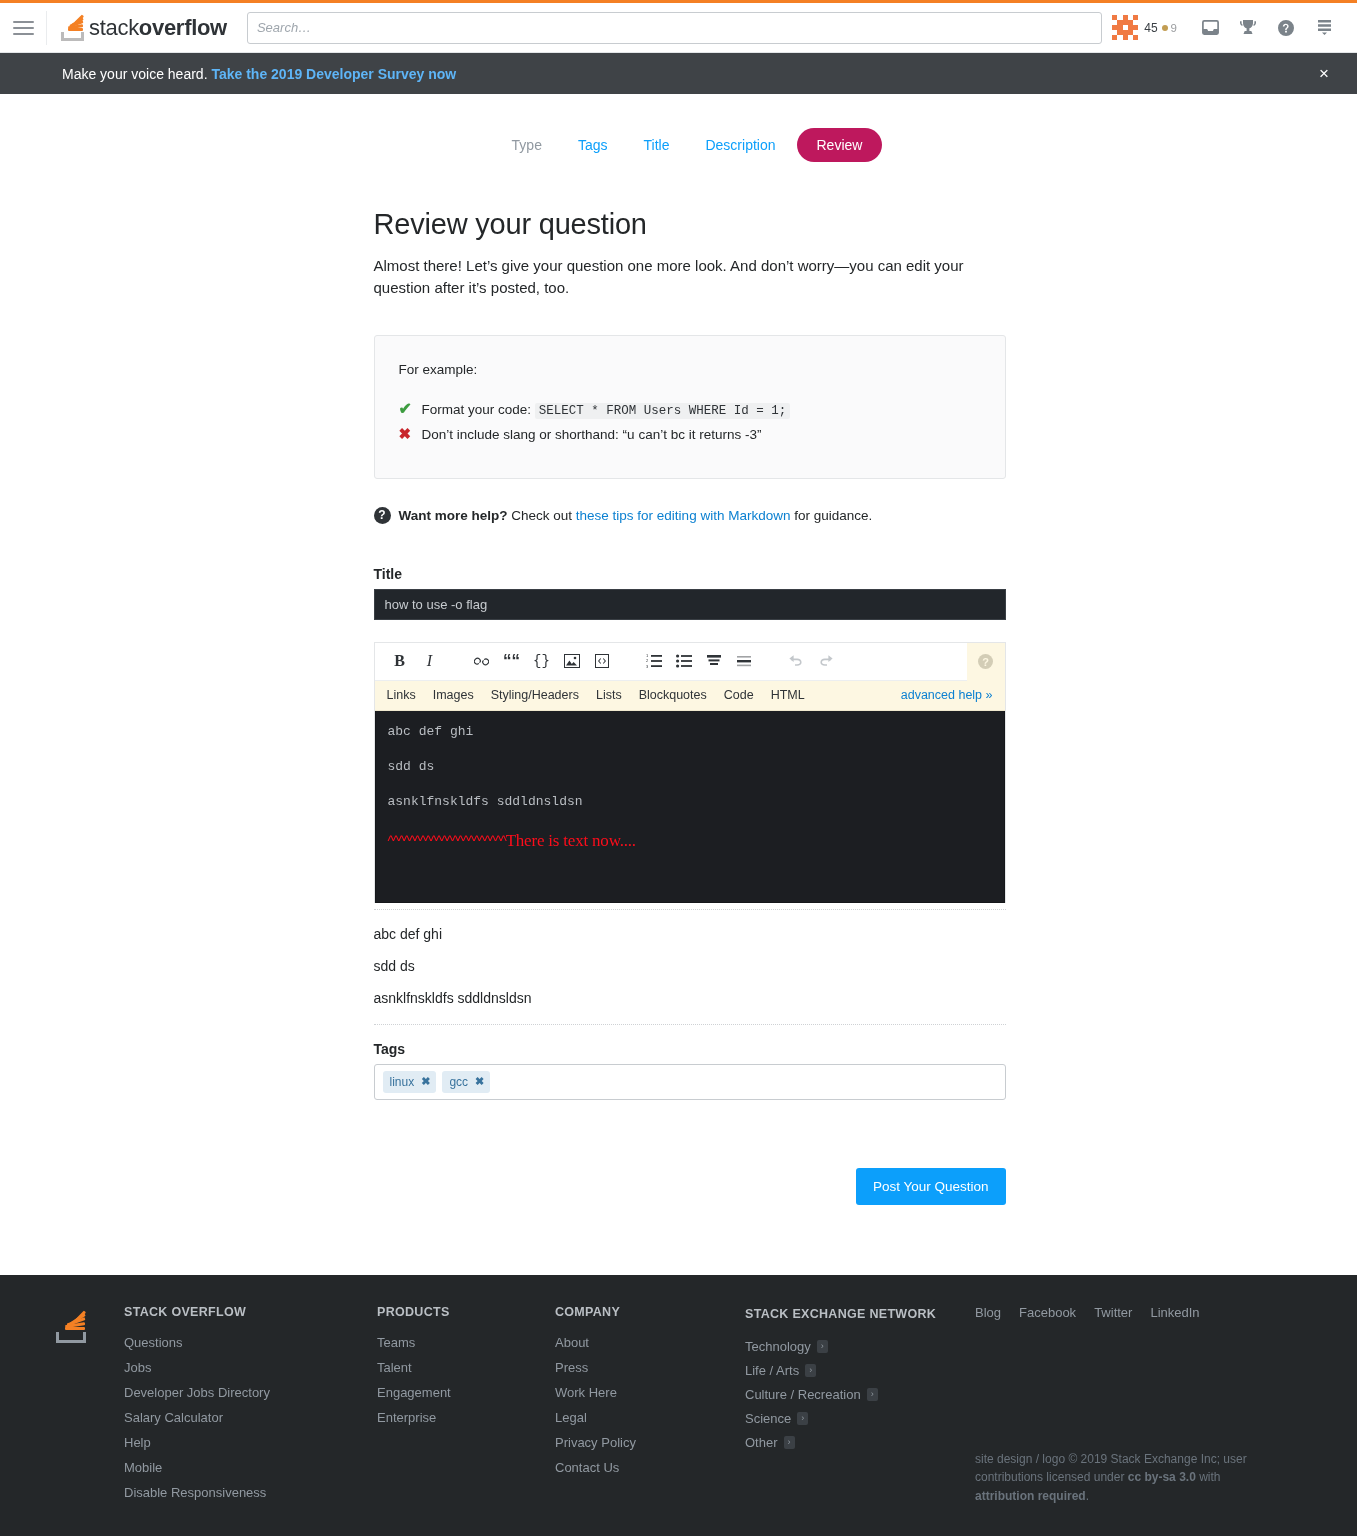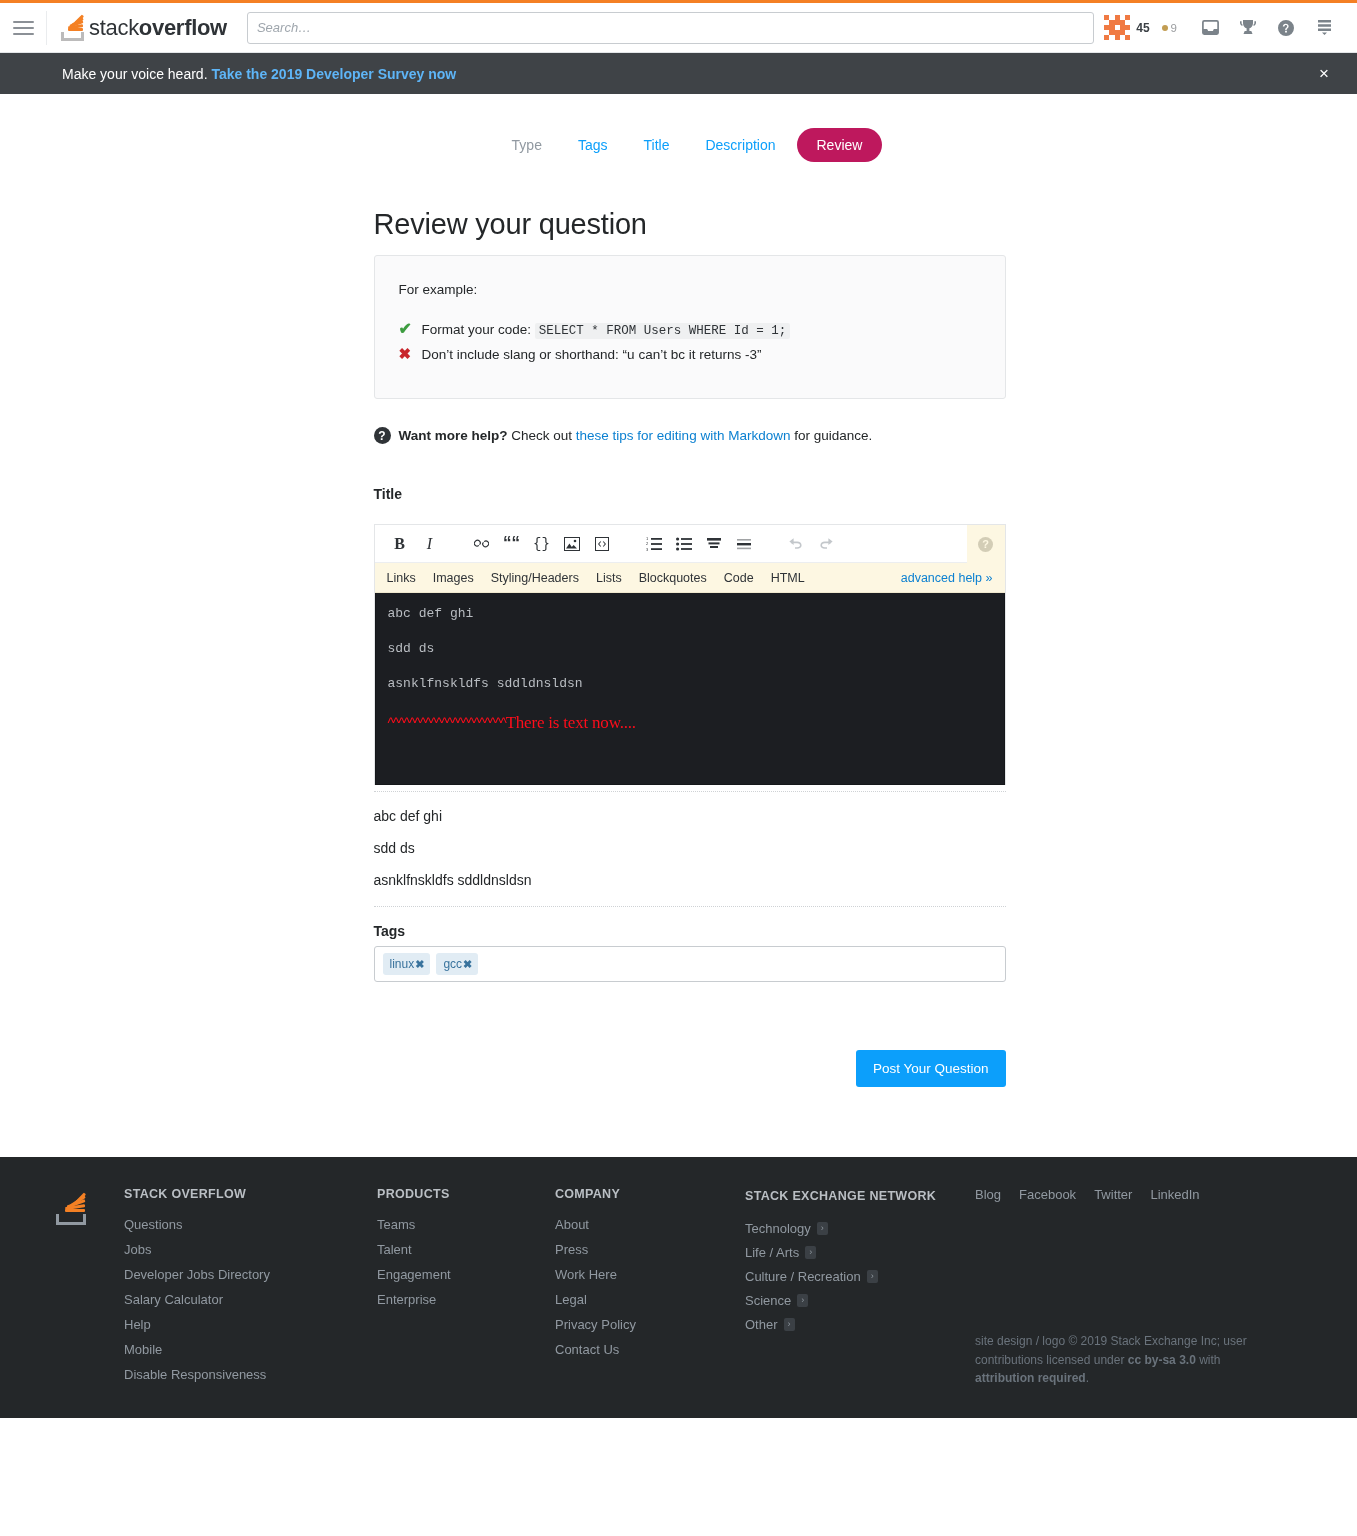--- a/index.html
+++ b/index.html
@@ -66,21 +66,21 @@
   .search-input::placeholder { color: #9fa6ad; }
 
   .header-right { display:flex; align-items:center; gap: 0; }
   .avatar {
     width: 26px; height: 26px; margin-right: 6px;
     display: grid; grid-template-columns: repeat(5, 1fr); grid-template-rows: repeat(5, 1fr);
     cursor: pointer;
   }
   .avatar i { display:block; background: transparent; }
   .avatar i.on { background: #f07a43; }
-  .rep { font-weight: 700; font-size: 12px; color:#3b4045; margin-right: 12px; cursor:pointer;}
+  .rep { font-weight: 400; font-size: 12px; color:#3b4045; margin-right: 4px; cursor:pointer;}
   .badgecount { font-size: 11.5px; color:#9a9c9f; margin-right: 14px; display:flex; align-items:center; gap:3px; cursor:pointer;}
   .badgedot { width:6px; height:6px; border-radius:50%; background:#c29d52; display:inline-block; }
   .hicon { width: 38px; height: 32px; display:flex; align-items:center; justify-content:center; cursor:pointer; }
   .hicon svg { fill: #7b838a; }
 
   
   .notice {
     background: #3f4347;
     color: #ffffff;
     height: 41px;
@@ -203,21 +203,21 @@
   .preview p { margin: 0 0 16px 0; font-size: 14px; color: #242729; }
   .preview p:last-child { margin-bottom: 0; }
 
   .tags-block { margin-top: 16px; }
   .tags-field {
     border: 1px solid #c8ccd0; border-radius: 3px; min-height: 36px;
     padding: 6px 8px; display: flex; align-items: center; gap: 6px;
   }
   .tagchip {
     background: #e1ecf4; color: #39739d; font-size: 12px; border-radius: 3px;
-    padding: 4px 6px 4px 7px; display:flex; align-items:center; gap: 1px; cursor:default;
+    padding: 4px 6px 4px 7px; display:flex; align-items:center; gap: 7px; cursor:default;
   }
   .tagchip .del { color:#39739d; font-weight:700; font-size:11px; cursor:pointer; }
 
   .submit-row { display:flex; justify-content:flex-end; margin-top: 68px; }
   .post-btn {
     background:#0c9ffb; color:#fff; border:none; border-radius:3px;
     padding: 11px 17px; font-size: 13.5px; cursor:pointer;
     font-family: "Liberation Sans", sans-serif;
   }
 
@@ -351,20 +351,21 @@
     <a class="step muted" href="#">Type</a>
     <a class="step" href="#">Tags</a>
     <a class="step" href="#">Title</a>
     <a class="step" href="#">Description</a>
     <a class="step active" href="#">Review</a>
   </div>
 
   <div class="content">
 
     <h1 class="title">Review your question</h1>
+    <p class="lede">Almost there! Let’s give your question one more look. And don’t worry—you can edit your question after it’s posted, too.</p>
 
     <div class="tipbox">
       <p class="forex">For example:</p>
       <div class="tiplist">
         <div class="tiprow">
           <span class="tickmark">✔</span>
           <span><span>Format your code:</span> <code class="inline">SELECT * FROM Users WHERE Id = 1;</code></span>
         </div>
         <div class="tiprow">
           <span class="xmark">✖</span>
@@ -372,20 +373,21 @@
         </div>
       </div>
     </div>
 
     <div class="helpline">
       <span class="qmark">?</span>
       <span><b>Want more help?</b><span> Check out </span><a href="#">these tips for editing with Markdown</a><span> for guidance.</span></span>
     </div>
 
     <label class="fieldlabel">Title</label>
+    <input class="title-input" type="text" value="how to use -o flag" style="">
 
     
     <div class="editor">
       <div class="wmd-bar">
         <div class="tbtn bold">B</div>
         <div class="tbtn italic">I</div>
         <div class="tgap"></div>
         <div class="tbtn">
           <svg width="15" height="15" viewBox="0 0 16 16">
               <path d="M6.3 9.7a3.3 3.3 0 000-4.7l-.2-.2a3.3 3.3 0 00-4.7 0l-.7.7a3.3 3.3 0 000 4.7l.2.2a3.3 3.3 0 004.7 0l-.9-.9a2 2 0 01-2.9 0l-.2-.2a2 2 0 010-2.9l.7-.7a2 2 0 012.9 0l.2.2a2 2 0 010 2.9l.9.9zM9.7 6.3a3.3 3.3 0 000 4.7l.2.2a3.3 3.3 0 004.7 0l.7-.7a3.3 3.3 0 000-4.7l-.2-.2a3.3 3.3 0 00-4.7 0l.9.9a2 2 0 012.9 0l.2.2a2 2 0 010 2.9l-.7.7a2 2 0 01-2.9 0l-.2-.2a2 2 0 010-2.9l-.9-.9z"></path>

